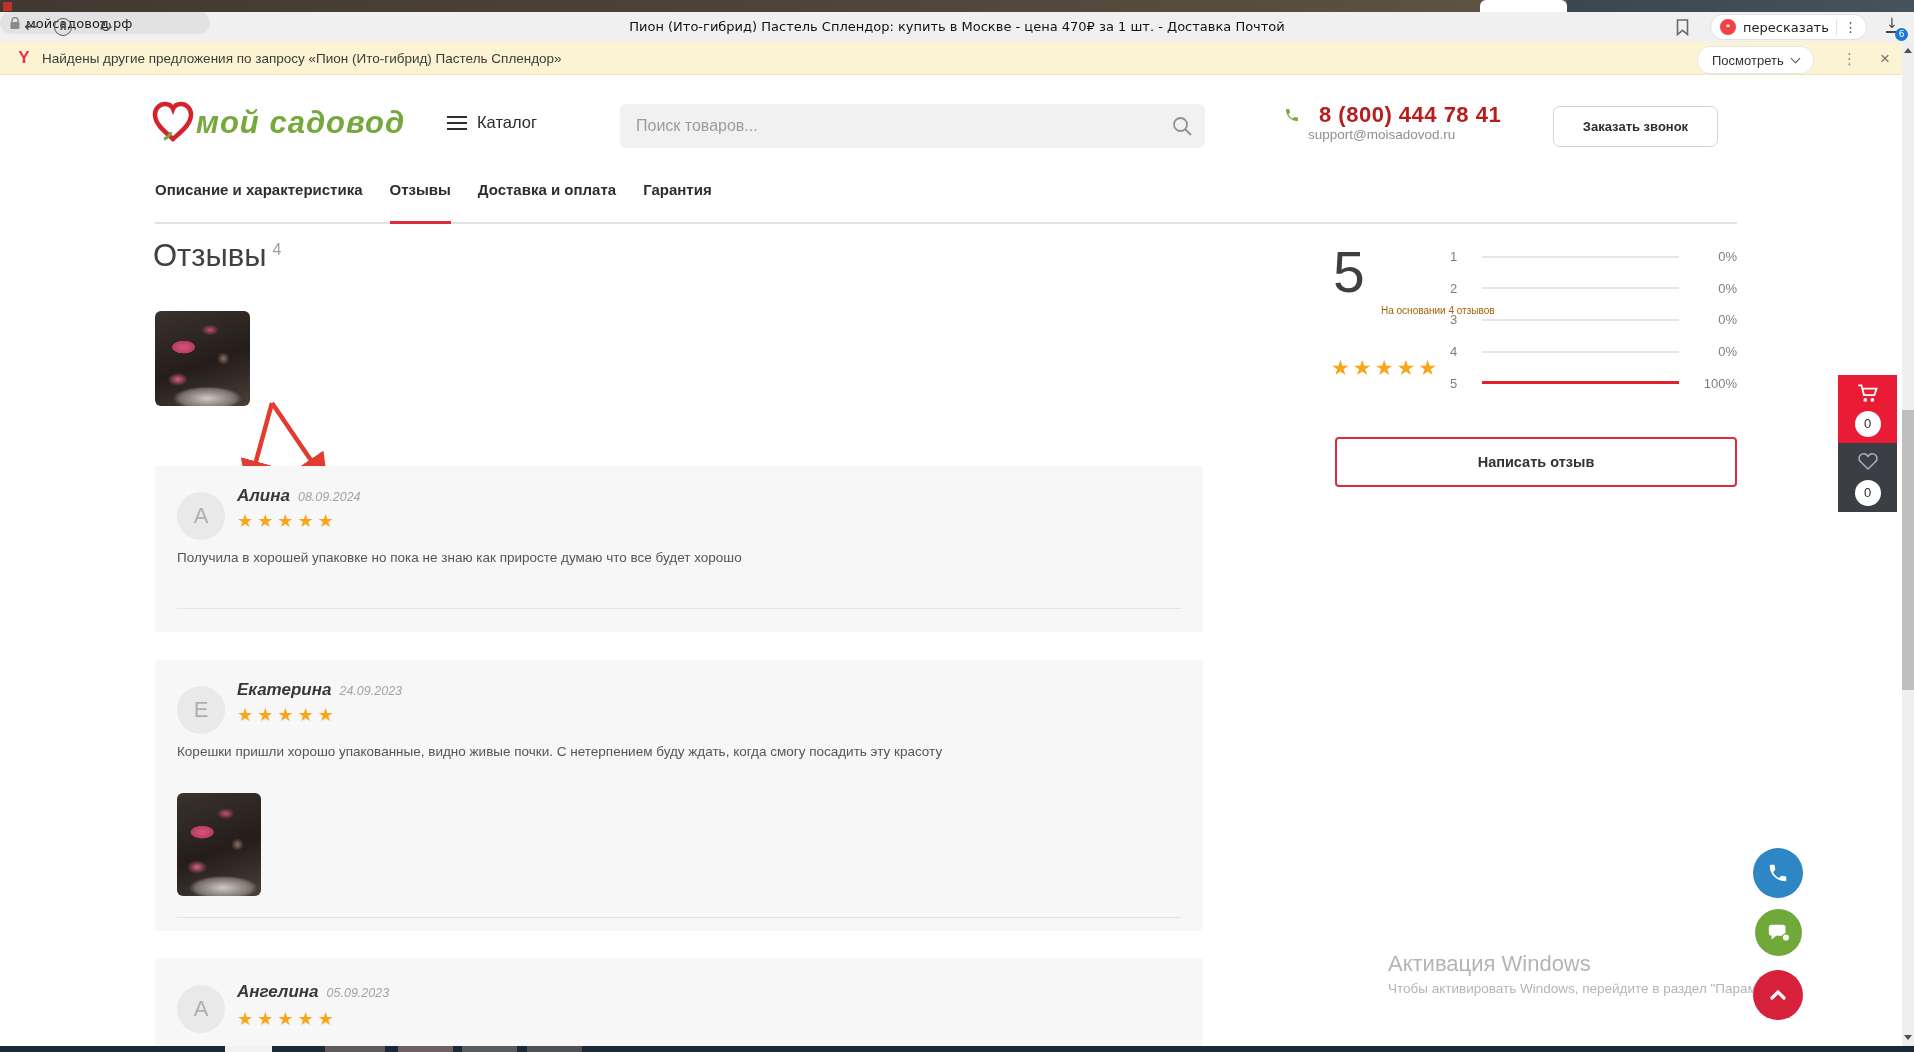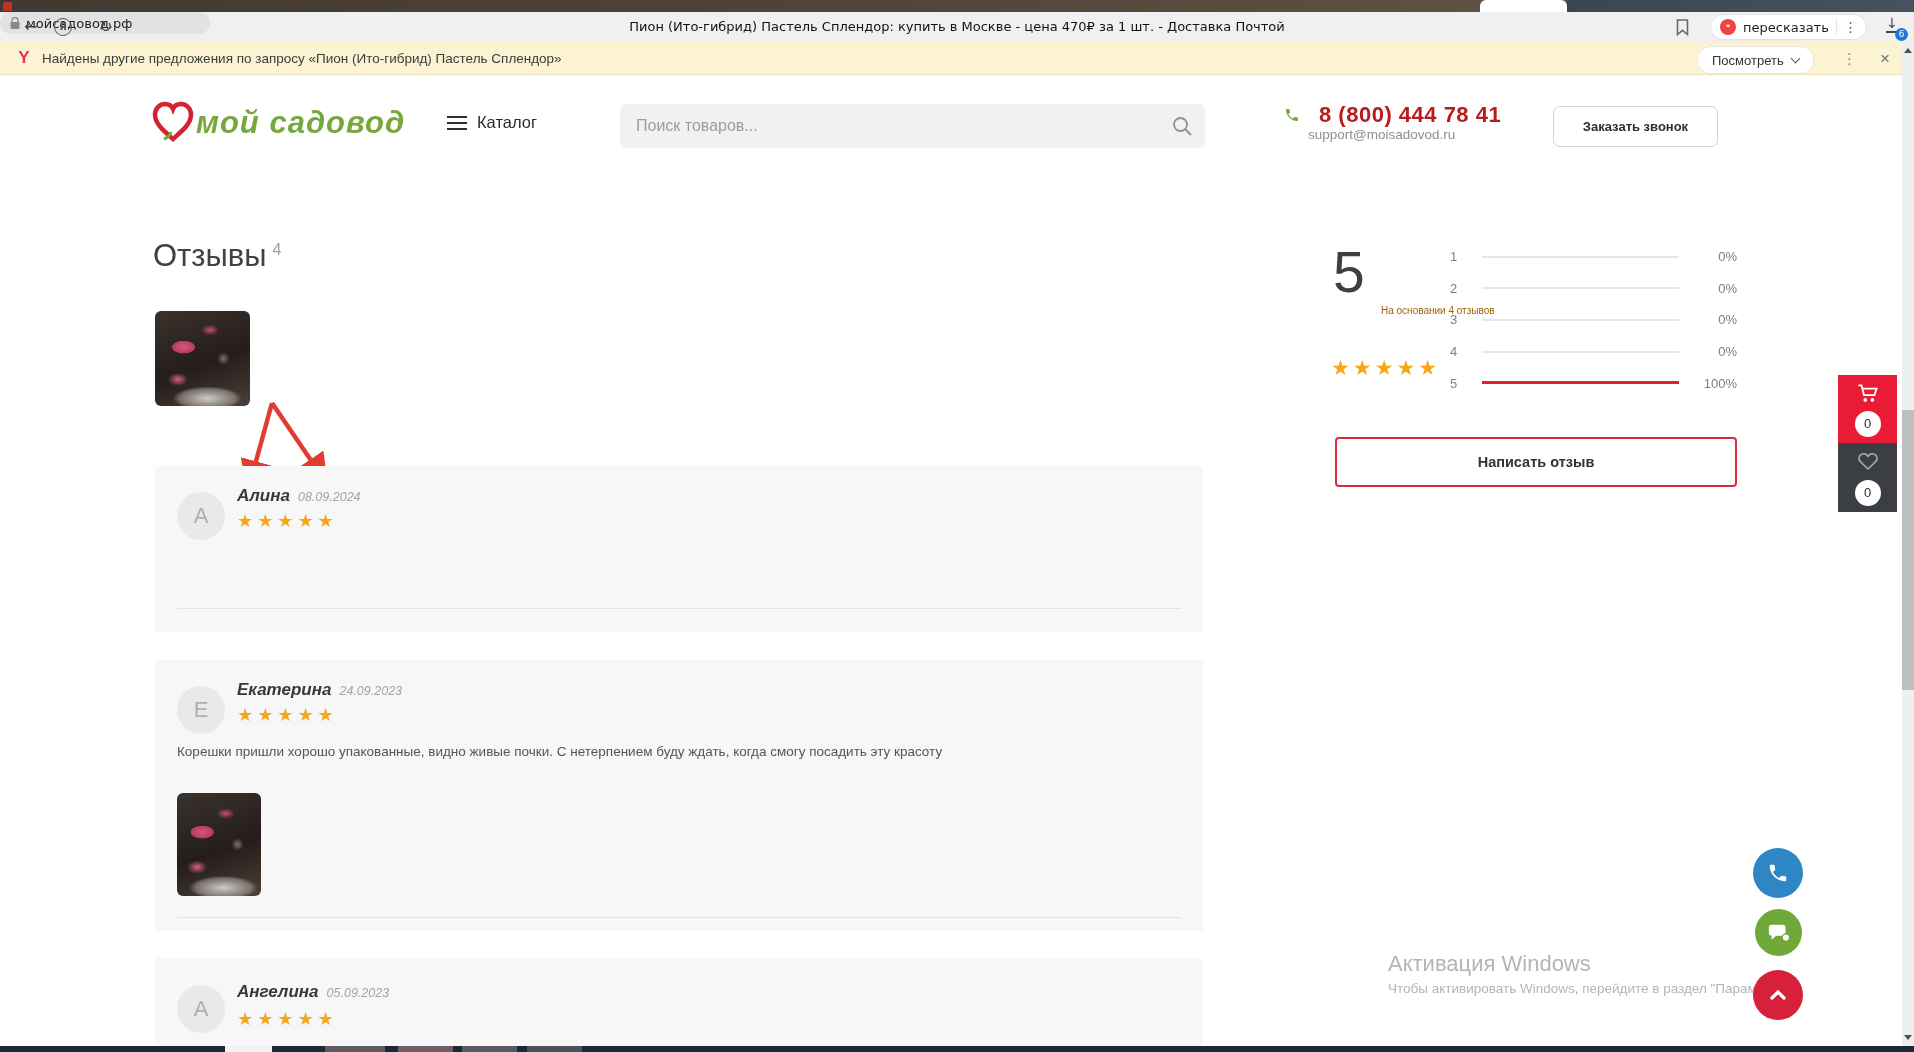--- a/index.html
+++ b/index.html
@@ -204,20 +204,26 @@
       </svg>
   </div>
 
   <svg id="phone-ico" class="abs" width="16" height="16" viewBox="0 0 24 24">
       <path d="M6.6 10.8c1.5 3 3.6 5.1 6.6 6.6l2.2-2.2c.3-.3.7-.4 1-.2 1.1.4 2.3.6 3.6.6.6 0 1 .4 1 1V20c0 .6-.4 1-1 1C10.8 21 3 13.2 3 4c0-.6.4-1 1-1h3.4c.6 0 1 .4 1 1 0 1.2.2 2.4.6 3.6.1.3 0 .7-.2 1l-2.2 2.2z" fill="#76a83b"></path>
     </svg>
   <span id="phone-number" class="abs">8 (800) 444 78 41</span>
   <span id="header-email" class="abs">support@moisadovod.ru</span>
   <div id="call-btn" class="abs">Заказать звонок</div>
 
+  <div id="tabsrow" class="abs">
+    <span class="tab">Описание и характеристика</span>
+    <span class="tab active">Отзывы</span>
+    <span class="tab">Доставка и оплата</span>
+    <span class="tab">Гарантия</span>
+  </div>
 
   <div id="reviews-title" class="abs">
     <span>Отзывы</span><sup>4</sup>
   </div>
 
   <div id="photo-top" class="abs photo"></div>
 
   <svg id="arrows" class="abs" width="120" height="115" viewBox="0 0 120 115">
     <defs>
         <marker id="ah" markerWidth="7" markerHeight="7" refX="5" refY="3.5" orient="auto">
@@ -225,20 +231,21 @@
         </marker>
       </defs>
     <path d="M44 8 L22 88" stroke="#e23b30" stroke-width="4.5" fill="none" marker-end="url(#ah)"></path>
     <path d="M44 8 L95 83" stroke="#e23b30" stroke-width="4.5" fill="none" marker-end="url(#ah)"></path>
   </svg>
 
   <div id="card-0" class="abs card">
     <div class="avatar">А</div>
     <div class="rname"><span>Алина</span><span class="rdate">08.09.2024</span></div>
     <div class="rstars">★★★★★</div>
+    <div class="rtext">Получила в хорошей упаковке но пока не знаю как приросте думаю что все будет хорошо</div>
     <div class="rdivider"></div>
   </div>
 
   <div id="card-1" class="abs card">
     <div class="avatar">Е</div>
     <div class="rname"><span>Екатерина</span><span class="rdate">24.09.2023</span></div>
     <div class="rstars">★★★★★</div>
     <div class="rtext">Корешки пришли хорошо упакованные, видно живые почки. С нетерпением буду ждать, когда смогу посадить эту красоту</div>
     <div class="rphoto photo"></div>
     <div class="rdivider"></div>

